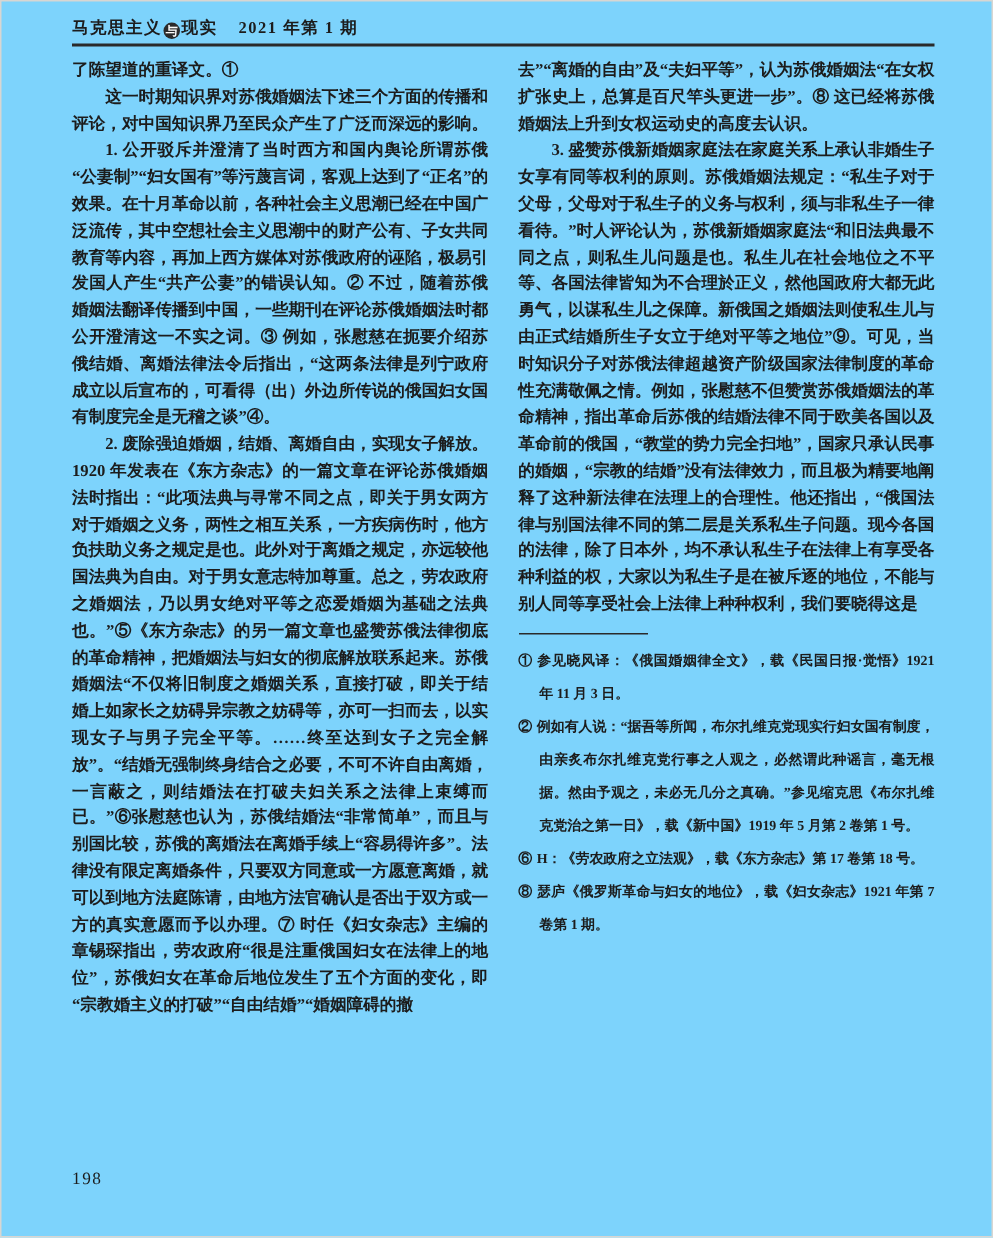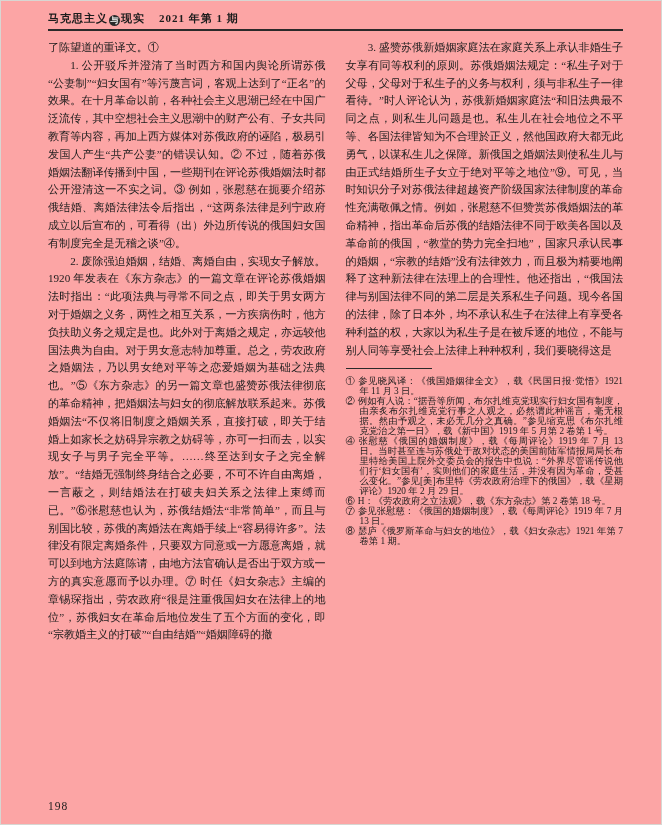--- a/index.html
+++ b/index.html
@@ -1,19 +1,19 @@
 <!DOCTYPE html>
 <html lang="zh"><head>
 <meta charset="utf-8">
 <style>
   html,body { margin:0; padding:0; background:#eceae6; }
   .page {
     position:relative;
     width:662px; height:825px;
-    background:#fca5a5;
+    background:#7dd3fc;
     border:1px solid #d8d6d2;
     box-sizing:border-box;
     font-family:"Liberation Serif","DejaVu Serif",serif;
     color:#1c1c1c;
     overflow:hidden;
   }
   
   .header {
     position:absolute; left:47px; top:10px; width:575px;
     border-bottom:2px solid #2a2a2a;
@@ -26,84 +26,84 @@
     background:#2a2a2a; color:#fdfdfc; font-size:8px; line-height:11px;
     text-align:center; letter-spacing:0; vertical-align:-1px; margin:0 1px;
     font-weight:bold;
   }
   .issue { margin-left:14px; }
   
   .columns {
     position:absolute; left:47px; top:38px; width:575px; height:745px;
     display:flex; gap:20px;
   }
-  .col { width:278px; box-sizing:border-box; }
+  .col { width:278px; box-sizing:border-box;font-weight:bold; }
   .para {
     margin:0;
     font-size:11.1px; line-height:17.8px;
     text-align:justify; text-justify:inter-ideograph;
   }
   .para.indent { text-indent:2em; }
   
   .footnote-divider {
     width:86px; height:0;
     border-top:1.5px solid #2a2a2a;
     margin:9px 0 7px 0;
   }
   .footnotes { }
   .footnote {
     margin:0;
-    font-size:9.3px; line-height:10px;
+    font-size:9.3px; line-height:22px;
     text-align:justify; text-justify:inter-ideograph;
     padding-left:14px; text-indent:-14px;
   }
   .fn-marker { margin-right:3px; }
   
   .page-number {
-    position:absolute; left:47px; bottom:12px;
+    position:absolute; left:47px; bottom:32px;
     font-size:11.5px; letter-spacing:1px;
   }
 </style>
 </head>
 <body>
 
 <div class="page">
 
   <div class="header">
     <span>马克思主义</span><span class="logo">与</span><span>现实</span><span class="issue">2021 年第 1 期</span>
   </div>
 
   <div class="columns">
     <div class="col" id="left-col">
   <p class="para"><span>了陈望道的重译文。①</span></p>
 
+  <p class="para indent"><span>这一时期知识界对苏俄婚姻法下述三个方面的传播和评论，对中国知识界乃至民众产生了广泛而深远的影响。</span></p>
 
   <p class="para indent"><span>1. 公开驳斥并澄清了当时西方和国内舆论所谓苏俄“公妻制”“妇女国有”等污蔑言词，客观上达到了“正名”的效果。在十月革命以前，各种社会主义思潮已经在中国广泛流传，其中空想社会主义思潮中的财产公有、子女共同教育等内容，再加上西方媒体对苏俄政府的诬陷，极易引发国人产生“共产公妻”的错误认知。② 不过，随着苏俄婚姻法翻译传播到中国，一些期刊在评论苏俄婚姻法时都公开澄清这一不实之词。③ 例如，张慰慈在扼要介绍苏俄结婚、离婚法律法令后指出，“这两条法律是列宁政府成立以后宣布的，可看得（出）外边所传说的俄国妇女国有制度完全是无稽之谈”④。</span></p>
 
   <p class="para indent"><span>2. 废除强迫婚姻，结婚、离婚自由，实现女子解放。1920 年发表在《东方杂志》的一篇文章在评论苏俄婚姻法时指出：“此项法典与寻常不同之点，即关于男女两方对于婚姻之义务，两性之相互关系，一方疾病伤时，他方负扶助义务之规定是也。此外对于离婚之规定，亦远较他国法典为自由。对于男女意志特加尊重。总之，劳农政府之婚姻法，乃以男女绝对平等之恋爱婚姻为基础之法典也。”⑤《东方杂志》的另一篇文章也盛赞苏俄法律彻底的革命精神，把婚姻法与妇女的彻底解放联系起来。苏俄婚姻法“不仅将旧制度之婚姻关系，直接打破，即关于结婚上如家长之妨碍异宗教之妨碍等，亦可一扫而去，以实现女子与男子完全平等。……终至达到女子之完全解放”。“结婚无强制终身结合之必要，不可不许自由离婚，一言蔽之，则结婚法在打破夫妇关系之法律上束缚而已。”⑥张慰慈也认为，苏俄结婚法“非常简单”，而且与别国比较，苏俄的离婚法在离婚手续上“容易得许多”。法律没有限定离婚条件，只要双方同意或一方愿意离婚，就可以到地方法庭陈请，由地方法官确认是否出于双方或一方的真实意愿而予以办理。⑦ 时任《妇女杂志》主编的章锡琛指出，劳农政府“很是注重俄国妇女在法律上的地位”，苏俄妇女在革命后地位发生了五个方面的变化，即“宗教婚主义的打破”“自由结婚”“婚姻障碍的撤</span></p>
 </div>
 
     <div class="col">
       <div id="right-col-paras">
+  <p class="para"><span>去”“离婚的自由”及“夫妇平等”，认为苏俄婚姻法“在女权扩张史上，总算是百尺竿头更进一步”。⑧ 这已经将苏俄婚姻法上升到女权运动史的高度去认识。</span></p>
 
   <p class="para indent"><span>3. 盛赞苏俄新婚姻家庭法在家庭关系上承认非婚生子女享有同等权利的原则。苏俄婚姻法规定：“私生子对于父母，父母对于私生子的义务与权利，须与非私生子一律看待。”时人评论认为，苏俄新婚姻家庭法“和旧法典最不同之点，则私生儿问题是也。私生儿在社会地位之不平等、各国法律皆知为不合理於正义，然他国政府大都无此勇气，以谋私生儿之保障。新俄国之婚姻法则使私生儿与由正式结婚所生子女立于绝对平等之地位”⑨。可见，当时知识分子对苏俄法律超越资产阶级国家法律制度的革命性充满敬佩之情。例如，张慰慈不但赞赏苏俄婚姻法的革命精神，指出革命后苏俄的结婚法律不同于欧美各国以及革命前的俄国，“教堂的势力完全扫地”，国家只承认民事的婚姻，“宗教的结婚”没有法律效力，而且极为精要地阐释了这种新法律在法理上的合理性。他还指出，“俄国法律与别国法律不同的第二层是关系私生子问题。现今各国的法律，除了日本外，均不承认私生子在法律上有享受各种利益的权，大家以为私生子是在被斥逐的地位，不能与别人同等享受社会上法律上种种权利，我们要晓得这是</span></p>
 </div>
       <div class="footnote-divider"></div>
       <div class="footnotes" id="footnotes">
   <p class="footnote"><span class="fn-marker">①</span><span>参见晓风译：《俄国婚姻律全文》，载《民国日报·觉悟》1921 年 11 月 3 日。</span></p>
 
   <p class="footnote"><span class="fn-marker">②</span><span>例如有人说：“据吾等所闻，布尔扎维克党现实行妇女国有制度，由亲炙布尔扎维克党行事之人观之，必然谓此种谣言，毫无根据。然由予观之，未必无几分之真确。”参见缩克思《布尔扎维克党治之第一日》，载《新中国》1919 年 5 月第 2 卷第 1 号。</span></p>
 
 
-  <p class="footnote"><span class="fn-marker">④</span><span>张慰慈《俄国的婚姻制度》，载《每周评论》1919 年 7 月 13 日。当时甚至连与苏俄处于敌对状态的美国前陆军情报局局长布里特给美国上院外交委员会的报告中也说：“外界尽管谣传说他们行‘妇女国有’，实则他们的家庭生活，并没有因为革命，受甚么变化。”参见[美]布里特《劳农政府治理下的俄国》，载《星期评论》1920 年 2 月 29 日。</span></p>
 
 
-  <p class="footnote"><span class="fn-marker">⑥</span><span>H：《劳农政府之立法观》，载《东方杂志》第 2 卷第 18 号。</span></p>
+  <p class="footnote"><span class="fn-marker">⑥</span><span>H：《劳农政府之立法观》，载《东方杂志》第 17 卷第 18 号。</span></p>
 
-  <p class="footnote"><span class="fn-marker">⑦</span><span>参见张慰慈：《俄国的婚姻制度》，载《每周评论》1919 年 7 月 13 日。</span></p>
 
   <p class="footnote"><span class="fn-marker">⑧</span><span>瑟庐《俄罗斯革命与妇女的地位》，载《妇女杂志》1921 年第 7 卷第 1 期。</span></p>
 
 </div>
     </div>
   </div>
 
   <div class="page-number">198</div>
 
 </div>

